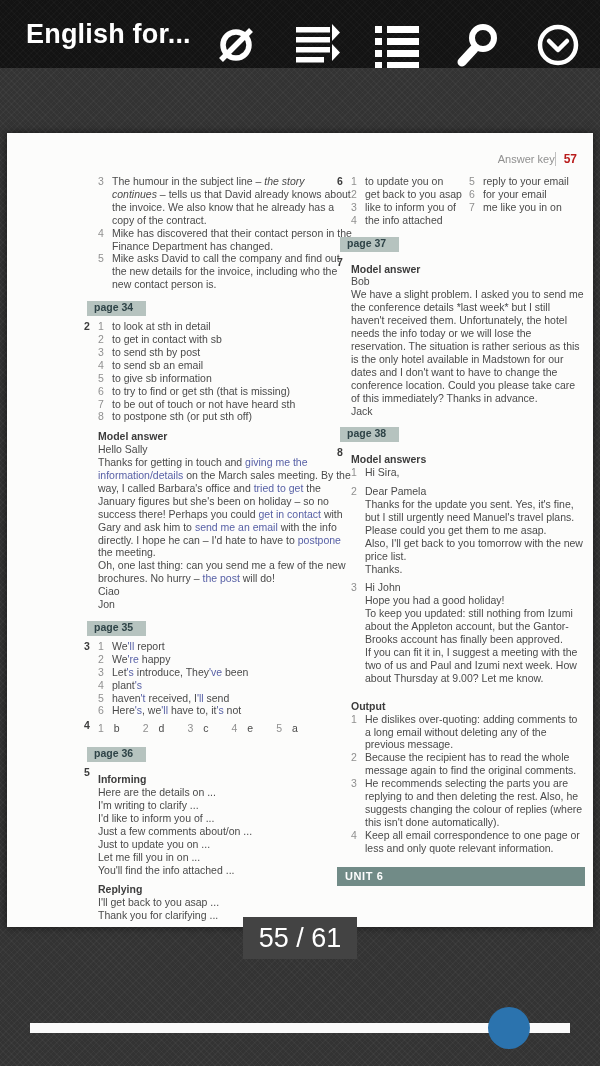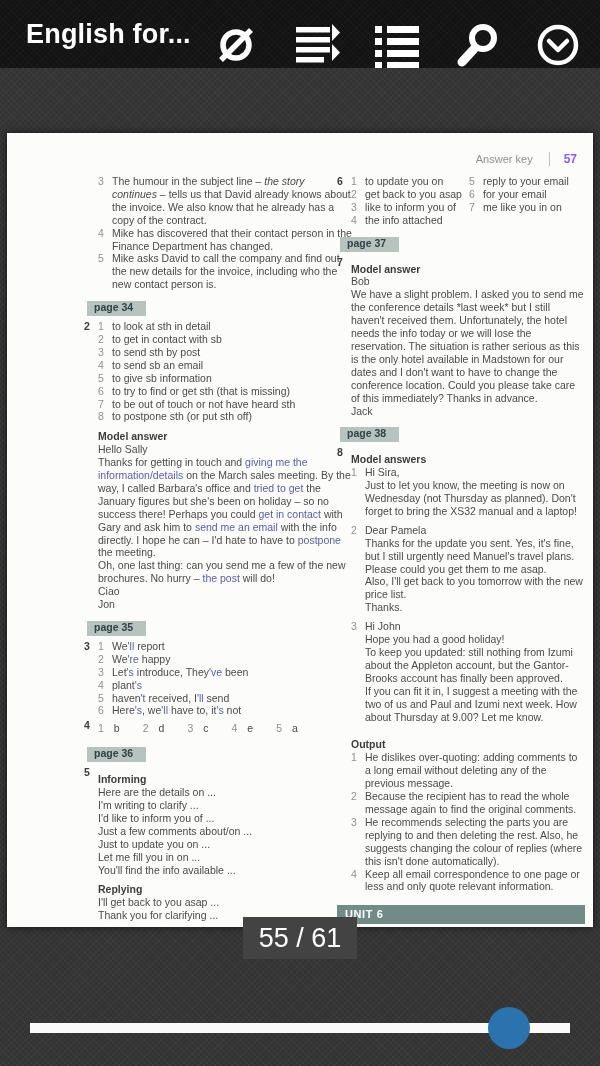--- a/index.html
+++ b/index.html
@@ -27,21 +27,21 @@
   .icon-btn svg { width:48px; height:48px; }
   
   .page {
     position:absolute; left:7px; top:133px; width:586px; height:794px;
     background:#fcfcfb; overflow:hidden;
     box-shadow:0 0 8px rgba(0,0,0,.6);
     color:#4a4a4a;
     font-size:10.5px; line-height:12.9px;
   }
   .pg-header { position:absolute; top:20px; right:16px; font-size:11px; color:#8f8f8f; }
-  .pg-num { font-weight:bold; color:#8b5cf6; font-size:12px; border-left:1px solid #c0c0c0; padding-left:14px; margin-left:16px; }
+  .pg-num { font-weight:bold; color:#b91c1c; font-size:12px; border-left:1px solid #c0c0c0; padding-left:8px; margin-left:0; }
   .col { position:absolute; top:42px; }
   #col-left  { left:77px;  width:268px; }
   #col-right { left:330px; width:248px; }
   .ptag {
     display:inline-block; background:var(--tagbg, #b6c3bf); color:#2e4347;
     font-weight:bold; font-size:10.5px; padding:0 13px 2px 7px; margin:8px 0 4px 3px;
   }
   .unit {
     background:var(--unitbg, #718b87); color:#fff; font-weight:bold; font-size:11px;
     letter-spacing:.6px; padding:3px 6px 3px 8px; margin:12px 0 5px 0;
@@ -244,21 +244,21 @@
           <div class="exnum">5</div>
           <div class="exbody">
             <div class="bhead">Informing</div>
             <div class="para">
               <div class="pline">Here are the details on ...</div>
               <div class="pline">I'm writing to clarify ...</div>
               <div class="pline">I'd like to inform you of ...</div>
               <div class="pline">Just a few comments about/on ...</div>
               <div class="pline">Just to update you on ...</div>
               <div class="pline">Let me fill you in on ...</div>
-              <div class="pline">You'll find the info available ...</div>
+              <div class="pline">You'll find the info attached ...</div>
             </div>
             <div class="bhead">Replying</div>
             <div class="para">
               <div class="pline">I'll get back to you asap ...</div>
               <div class="pline">Thank you for clarifying ...</div>
             </div>
           </div>
         </div>
       </div>
     <div class="col" id="col-right">
@@ -316,21 +316,20 @@
         <div><span class="ptag">page 38</span></div>
         <div class="ex">
           <div class="exnum">8</div>
           <div class="exbody">
             <div class="bhead">Model answers</div>
             <div class="ilist gap">
               <div class="irow">
                 <span class="inum">1</span>
                 <span class="itext">
                   <div class="pline">Hi Sira,</div>
-                  <div class="pline">Just to let you know, the meeting is now on Wednesday (not Thursday as planned). Don't forget to bring the XS32 manual and a laptop!</div>
                 </span>
               </div>
               <div class="irow">
                 <span class="inum">2</span>
                 <span class="itext">
                   <div class="pline">Dear Pamela</div>
                   <div class="pline">Thanks for the update you sent. Yes, it's fine, but I still urgently need Manuel's travel plans. Please could you get them to me asap.</div>
                   <div class="pline">Also, I'll get back to you tomorrow with the new price list.</div>
                   <div class="pline">Thanks.</div>
                 </span>

